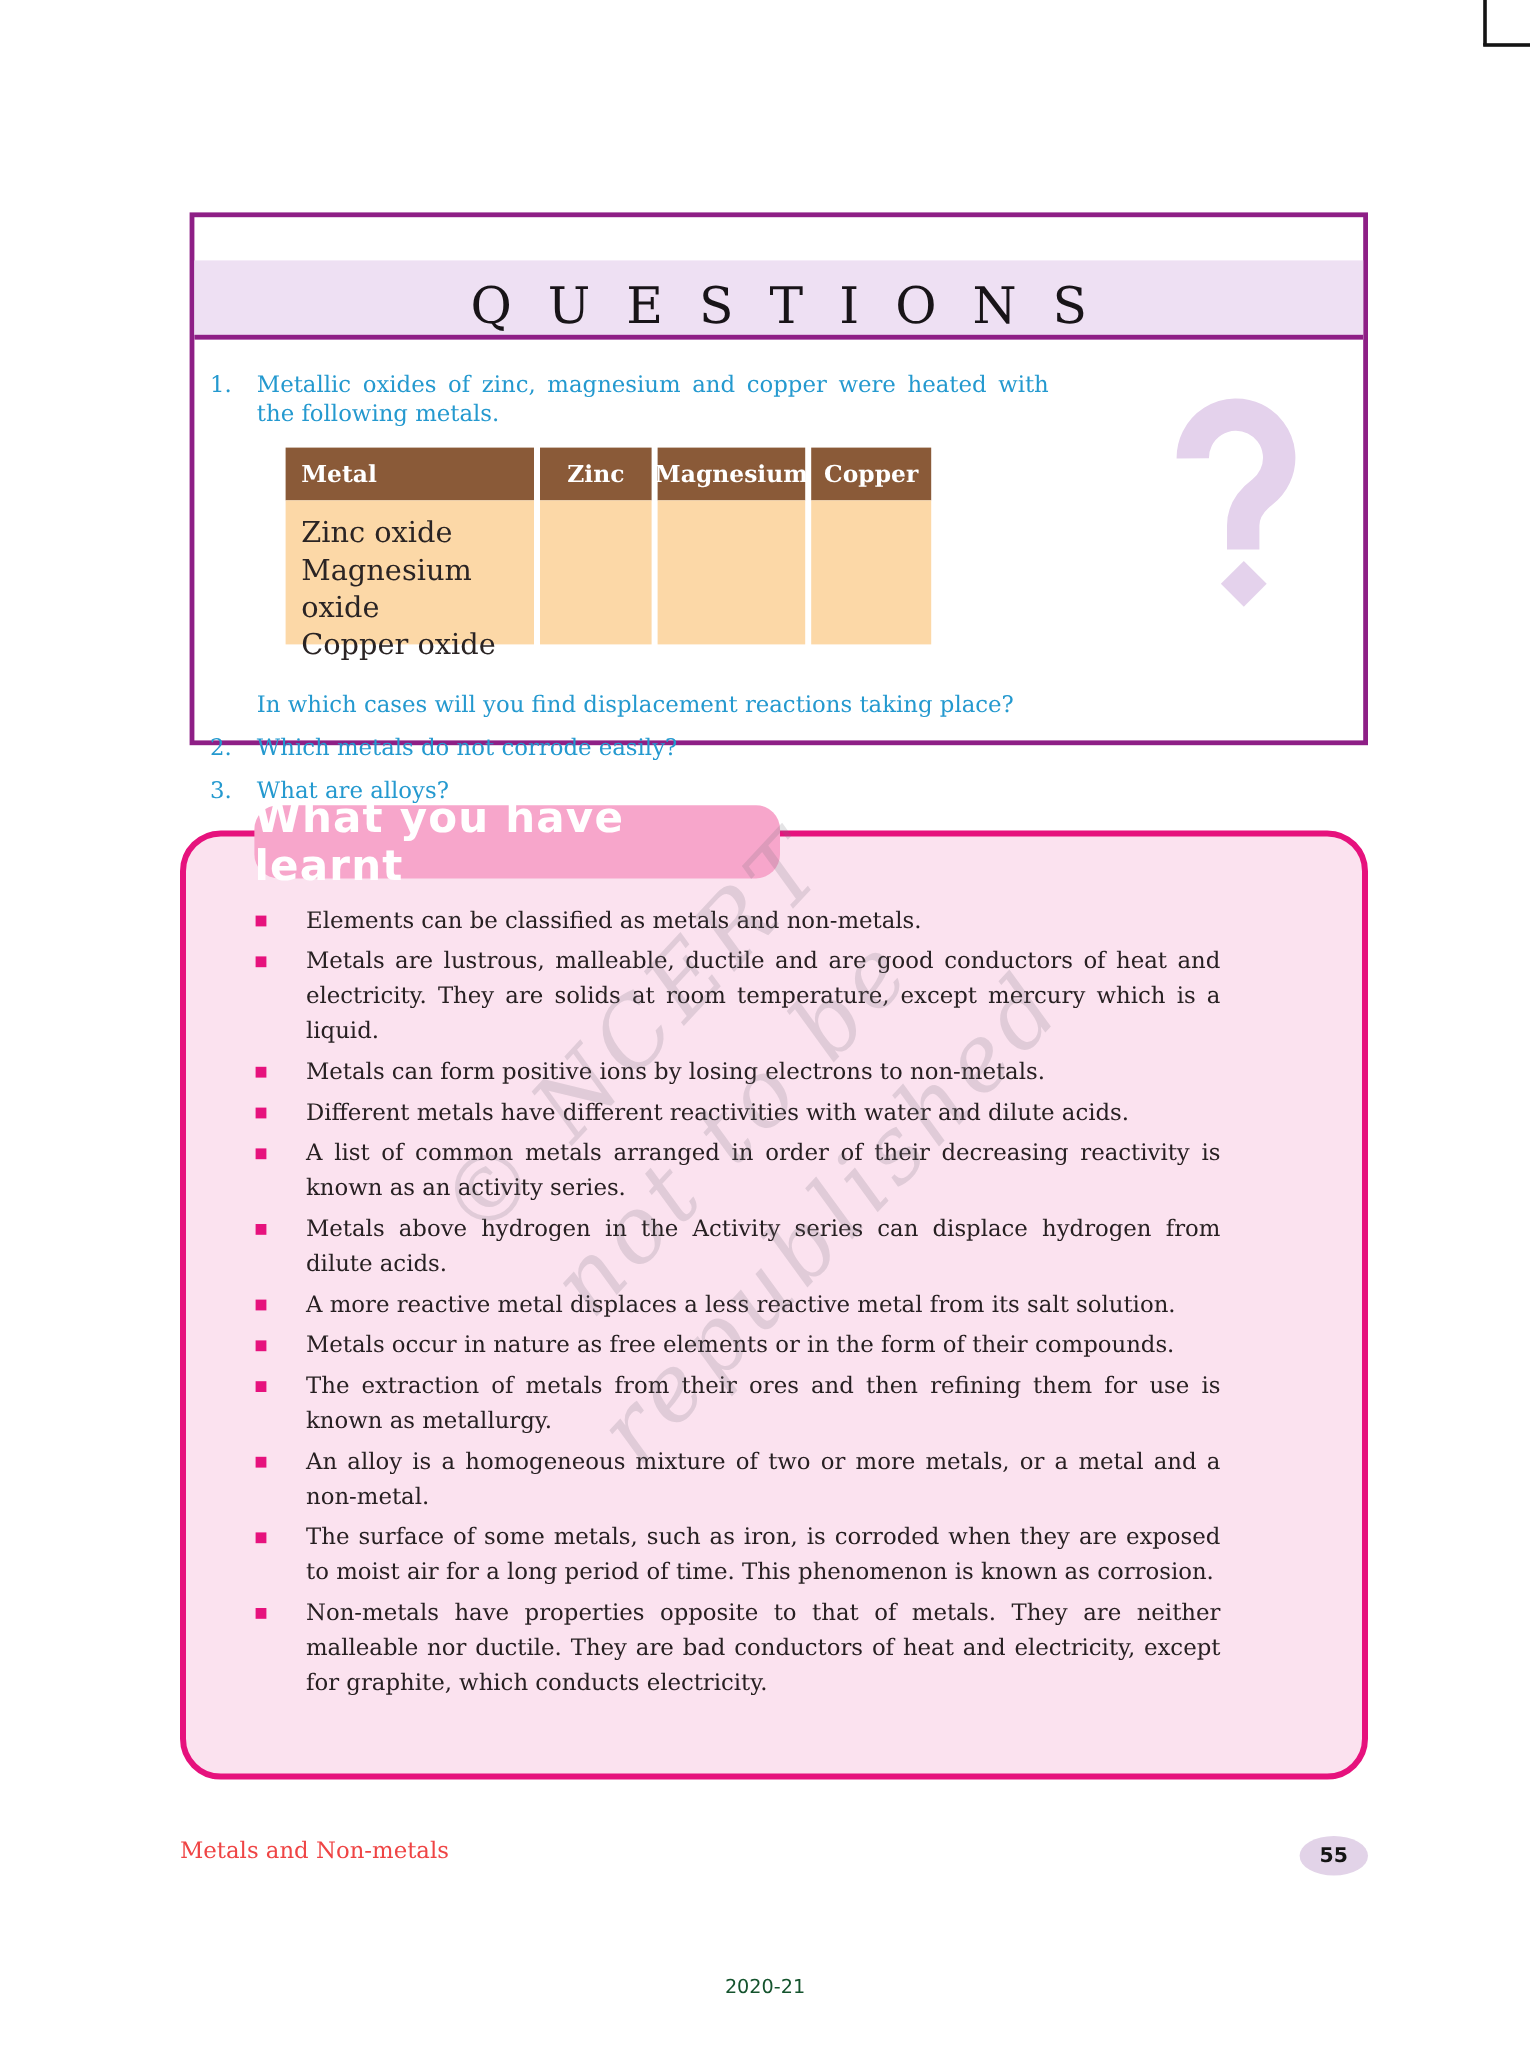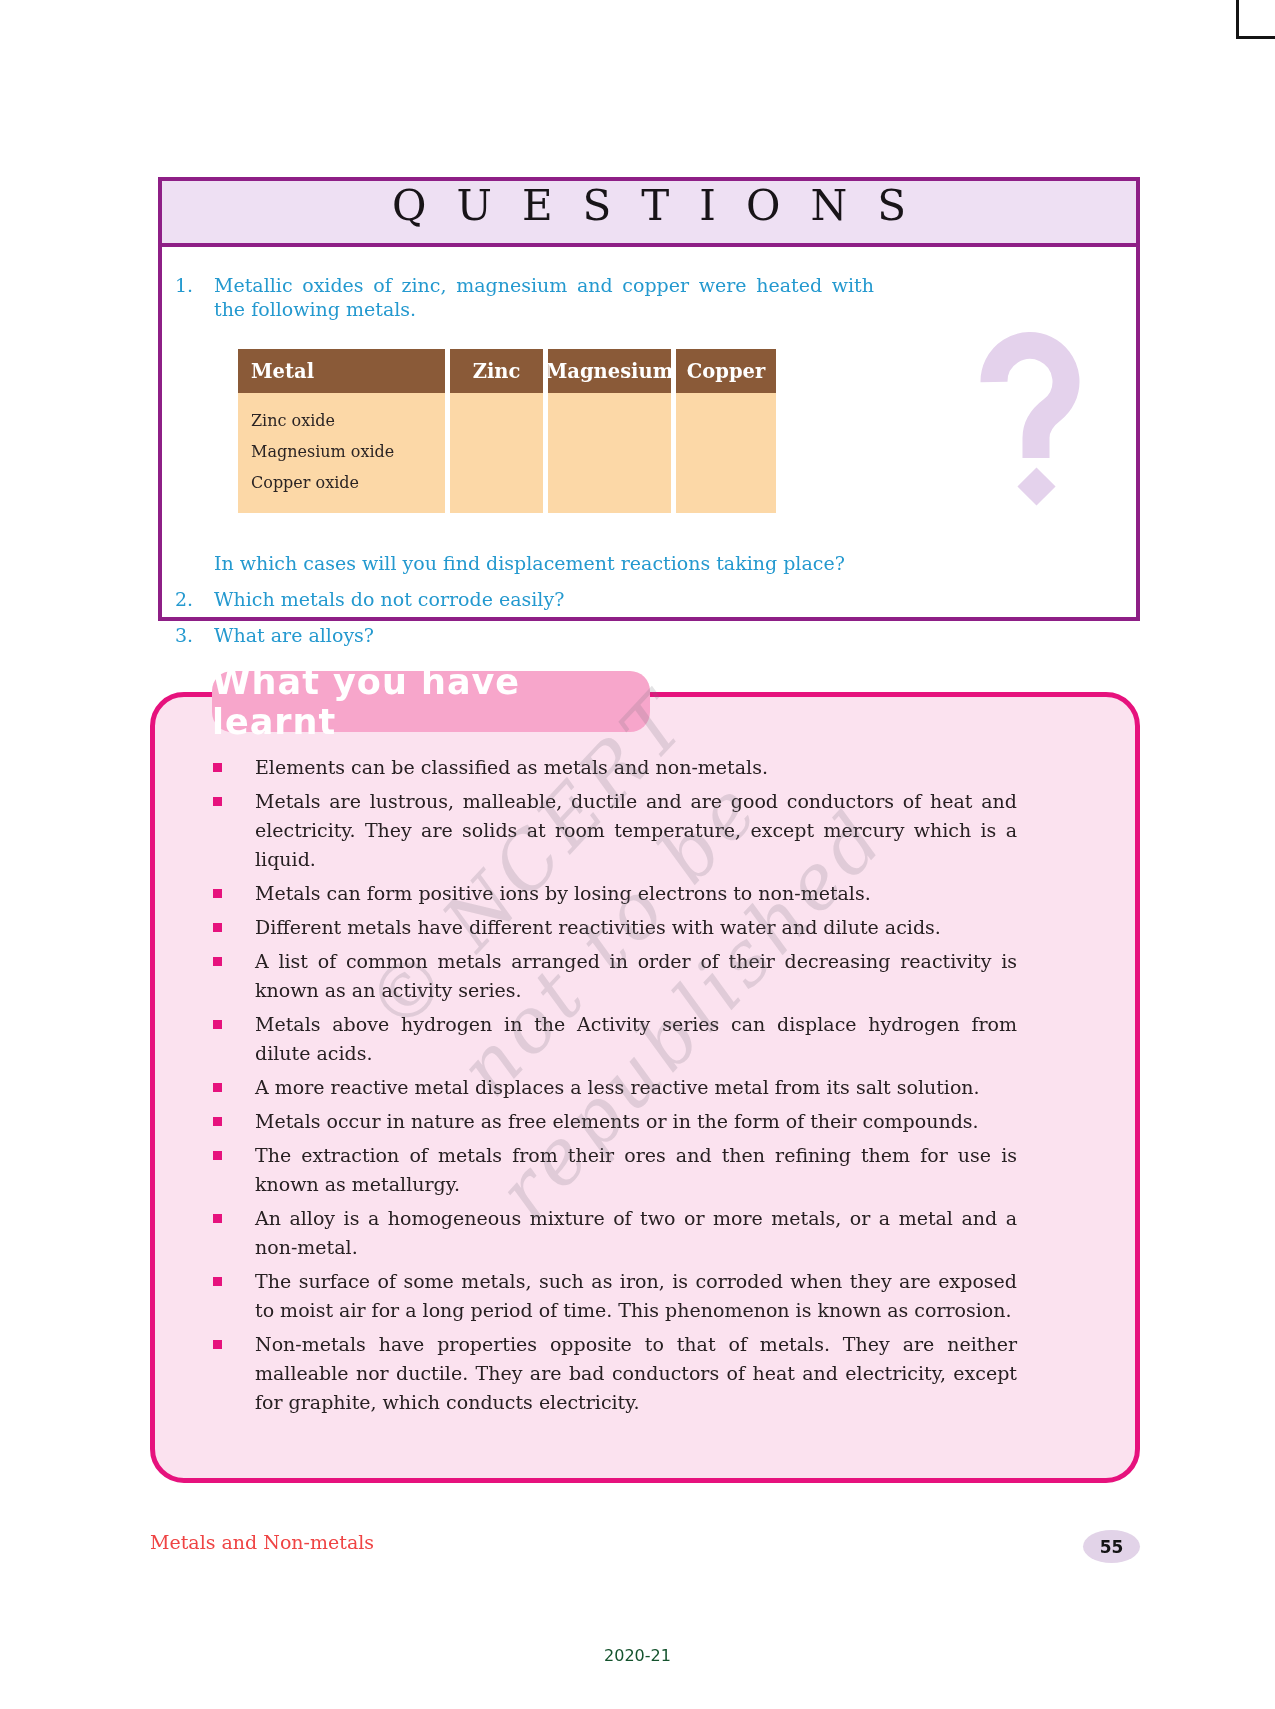--- a/index.html
+++ b/index.html
@@ -21,38 +21,38 @@
     font-family:"DejaVu Serif", serif;color:var(--ink);overflow:hidden;
   }
   
   .corner-v{position:absolute;left:1236px;top:0;width:3px;height:38px;background:#141414;}
   .corner-h{position:absolute;left:1236px;top:36px;width:39px;height:3px;background:#141414;}
 
   
   .qbox{position:absolute;left:158px;top:177px;width:982px;height:444px;
     border:4px solid var(--purple);box-sizing:border-box;background:#fff;}
   .qbox-header{height:66px;background:var(--lavender);border-bottom:4px solid var(--purple);
-    display:flex;align-items:flex-start;justify-content:center;box-sizing:border-box;}
+    display:flex;align-items:flex-end;justify-content:center;box-sizing:border-box;margin-top:36px;}
   .qbox-title{font-size:42px;letter-spacing:30px;padding-left:30px;color:#181418;}
   .q-row{display:flex;padding-left:13px;font-size:19px;line-height:24px;color:var(--blue);}
   .q-row .q-num{width:39px;flex:0 0 39px;}
   .q-row .q-text{width:660px;text-align:justify;}
   .q-row.first{margin-top:26px;}
   .q-row.after-table{margin-top:38px;}
   .q-row.rest{margin-top:12px;}
 
   
-  .qtable{margin:28px 0 0 76px;width:553px;}
+  .qtable{margin:16px 0 0 76px;width:553px;}
   .qtable .trow{display:grid;grid-template-columns:207px 93px 123px 100px;column-gap:5px;}
   .th{background:var(--brown);color:#fff;font-weight:bold;font-size:19.5px;height:44px;
     display:flex;align-items:center;}
   .th.left{padding-left:13px;}
   .th.center{justify-content:center;padding-left:0;}
   .td{background:var(--peach);height:120px;box-sizing:border-box;}
-  .td.labels{padding:12px 0 0 13px;font-size:16px;line-height:31px;color:#2a2424;}
+  .td.labels{padding:12px 0 0 13px;font-size:24px;line-height:31px;color:#2a2424;}
 
   
   .qmark{position:absolute;left:980px;top:330px;width:110px;height:185px;}
 
   
   .learnt-wrap{position:absolute;left:150px;top:671px;width:990px;}
   .learnt-badge{position:absolute;left:62px;top:0;width:438px;height:61px;z-index:3;
     background:var(--badge-pink);border-radius:20px;display:flex;align-items:center;justify-content:center;}
   .learnt-badge span{font-family:"DejaVu Sans", sans-serif;font-weight:bold;font-size:35px;
     color:#fff;letter-spacing:1px;}

